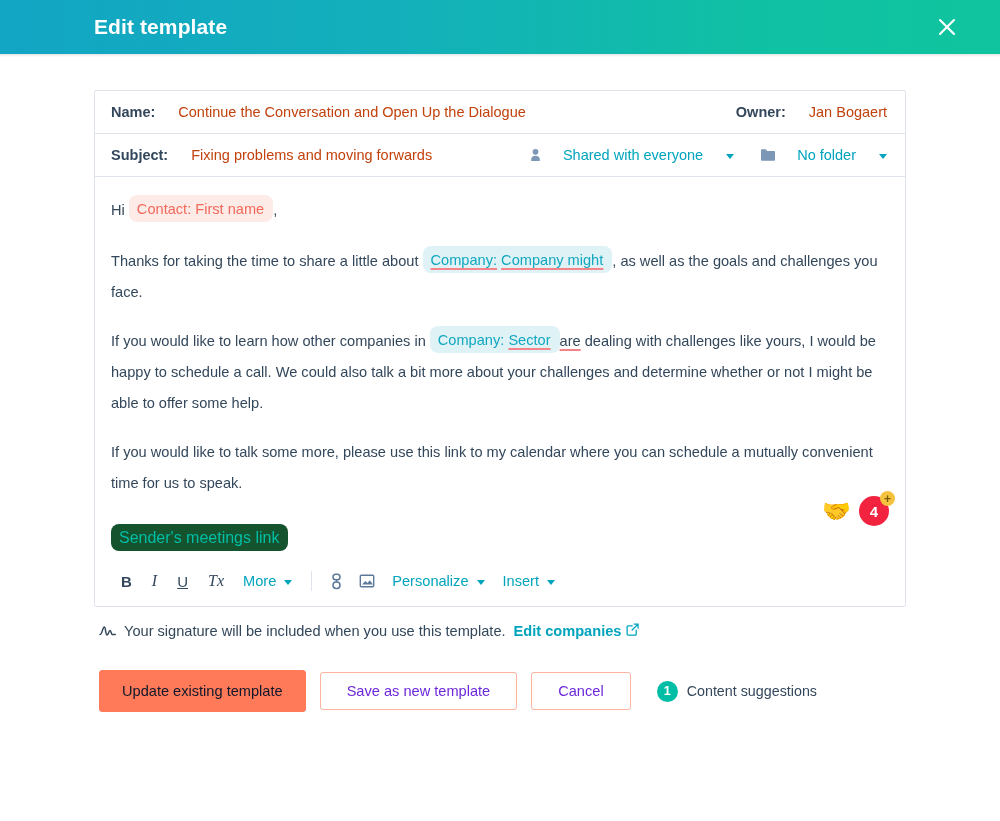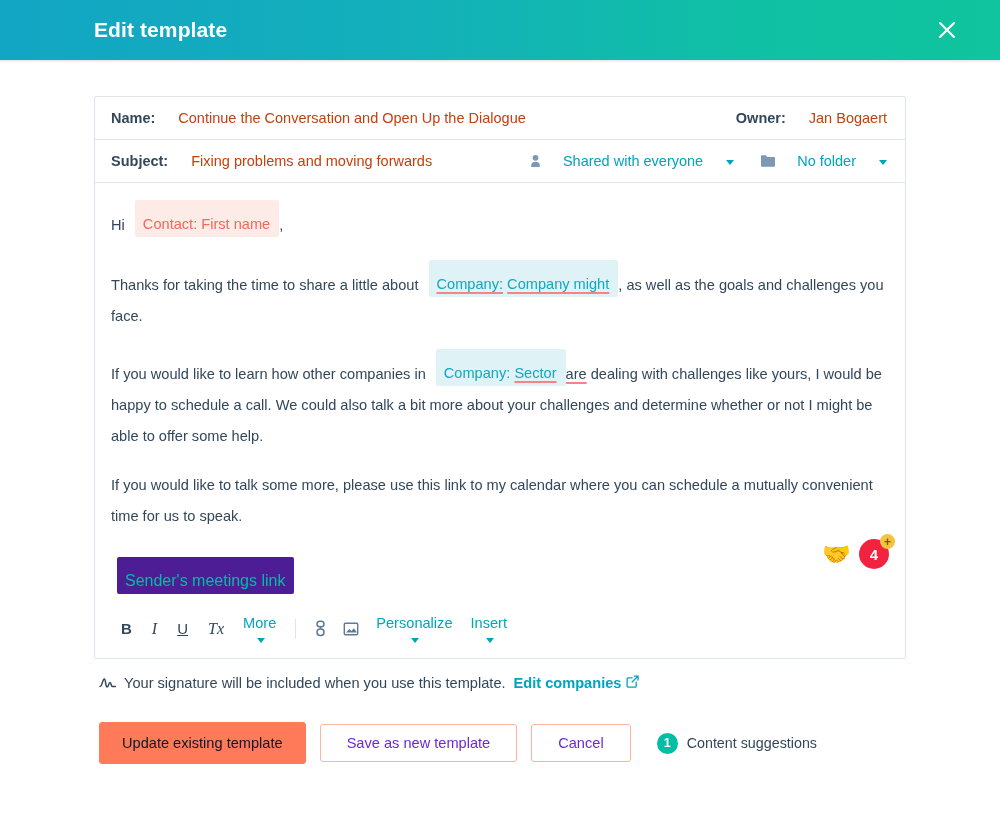--- a/index.html
+++ b/index.html
@@ -7,21 +7,21 @@
   body {
     width: 1000px; height: 821px;
     background: #ffffff;
     font-family: "Liberation Sans", sans-serif;
     color: #33475b;
     overflow: hidden;
   }
 
   
   .modal-header {
-    height: 60px;
+    height: 54px;
     background: linear-gradient(90deg, #12a5c4 0%, #13b0bb 40%, #10c0a4 75%, #0fc49e 100%);
     display: flex;
     align-items: center;
     justify-content: space-between;
     padding: 0 32px 0 94px;
     position: relative;
   }
   .modal-title {
     color: #ffffff;
     font-size: 21px;
@@ -99,30 +99,29 @@
   .para {
     font-size: 14.6px;
     line-height: 31px;
     color: #33475b;
     margin: 0 0 18px 0;
   }
   .para:first-child { margin-bottom: 20px; }
 
   .token {
     display: inline-block;
-    padding: 14px 9px 3px 8px;
-    border-radius: 2px;
+    padding: 4px 9px 3px 8px;
+    border-radius: 8px;
     line-height: 20px;
     position: relative;
     top: -1px;
-    margin-left: 6px;
   }
   .token-contact { background: #fdebe8; color: #f2695a; }
   .token-company { background: #dff2f6; color: #12a7c0; }
-  .token-meeting { background: #4c1d95; color: #00bda5; }
+  .token-meeting { background: #14532d; color: #00bda5; }
 
   .sq {
     text-decoration: underline;
     text-decoration-color: #f4848a;
     text-decoration-thickness: 2px;
     text-underline-offset: 3px;
   }
 
   .meeting-wrap { margin-top: 26px; margin-bottom: 4px; }
 
@@ -174,21 +173,21 @@
     min-width: 18px; justify-content: center;
   }
   .tb-btn.bold { font-weight: 700; }
   .tb-btn.italic { font-style: italic; font-family: "Liberation Serif", serif; font-size: 16px; }
   .tb-btn.under { text-decoration: underline; }
   .tb-link {
     color: #00a4bd;
     font-size: 14.6px;
     padding: 4px 9px;
     cursor: pointer;
-    display: flex; align-items: center; gap: 6px; flex-direction: column;
+    display: flex; align-items: center; gap: 6px;
   }
   .tb-sep {
     width: 1px; height: 20px;
     background: #dfe3eb;
     margin: 0 10px;
   }
   .tb-icon { color: #5c7999; display: flex; align-items: center; padding: 4px 8px; cursor: pointer; }
 
   
   .sig-line {

